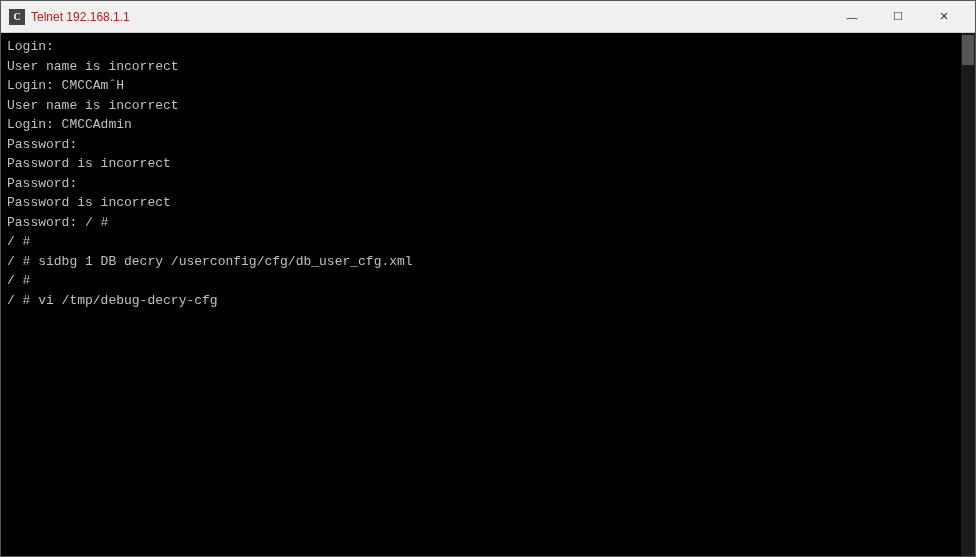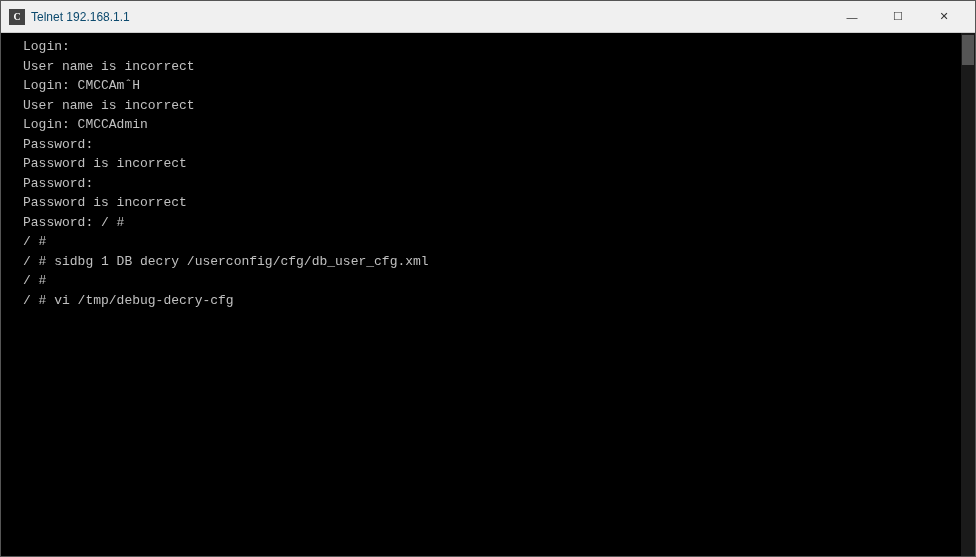--- a/index.html
+++ b/index.html
@@ -53,21 +53,21 @@
       justify-content: center;
       font-size: 10px;
       color: #fff;
       font-weight: bold;
       font-family: serif;
     }
 
     .title-bar-text {
       font-family: 'Segoe UI', Arial, sans-serif;
       font-size: 12px;
-      color: #0c4a6e;
+      color: #b91c1c;
     }
 
     .title-bar-controls {
       display: flex;
       gap: 0;
     }
 
     .title-btn {
       width: 46px;
       height: 32px;
@@ -78,21 +78,21 @@
       align-items: center;
       justify-content: center;
       font-size: 11px;
       color: #333;
       font-family: 'Segoe UI', Arial, sans-serif;
     }
 
     .terminal-content {
       flex: 1;
       background: #000;
-      padding: 4px 22px;
+      padding: 4px 6px;
       overflow: hidden;
       position: relative;
     }
 
     .scrollbar {
       position: absolute;
       right: 0;
       top: 0;
       width: 14px;
       height: 100%;

